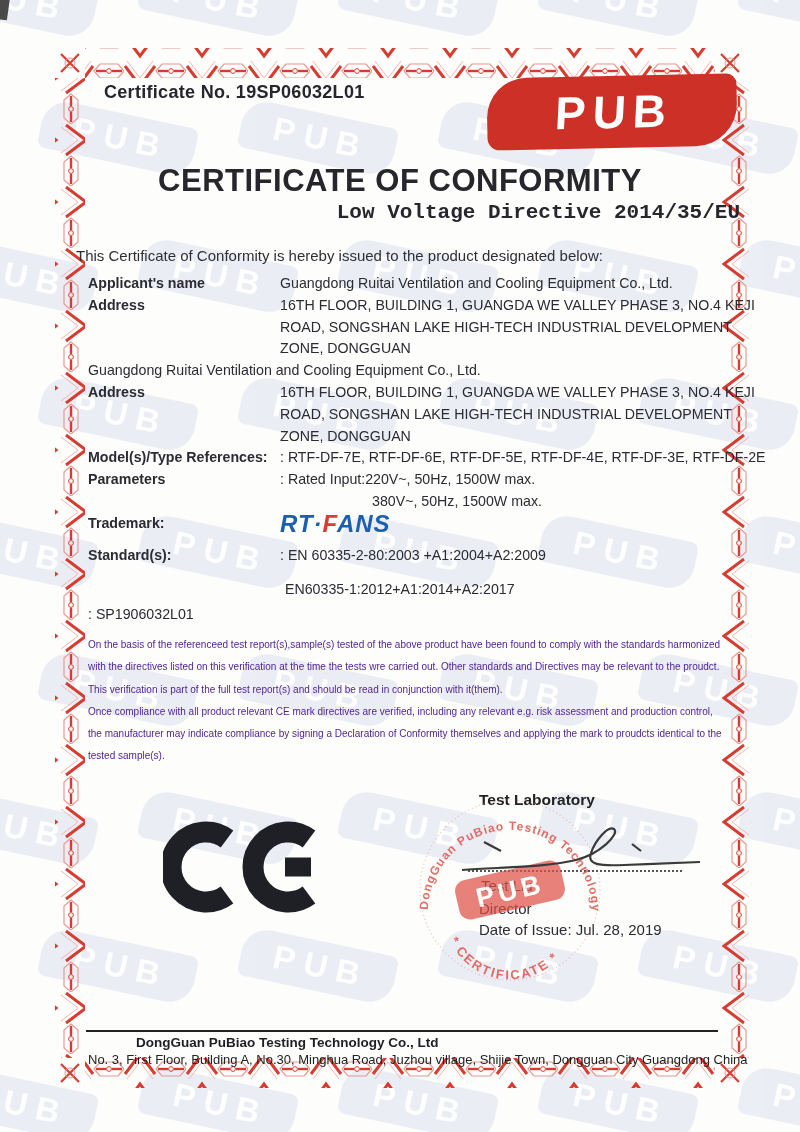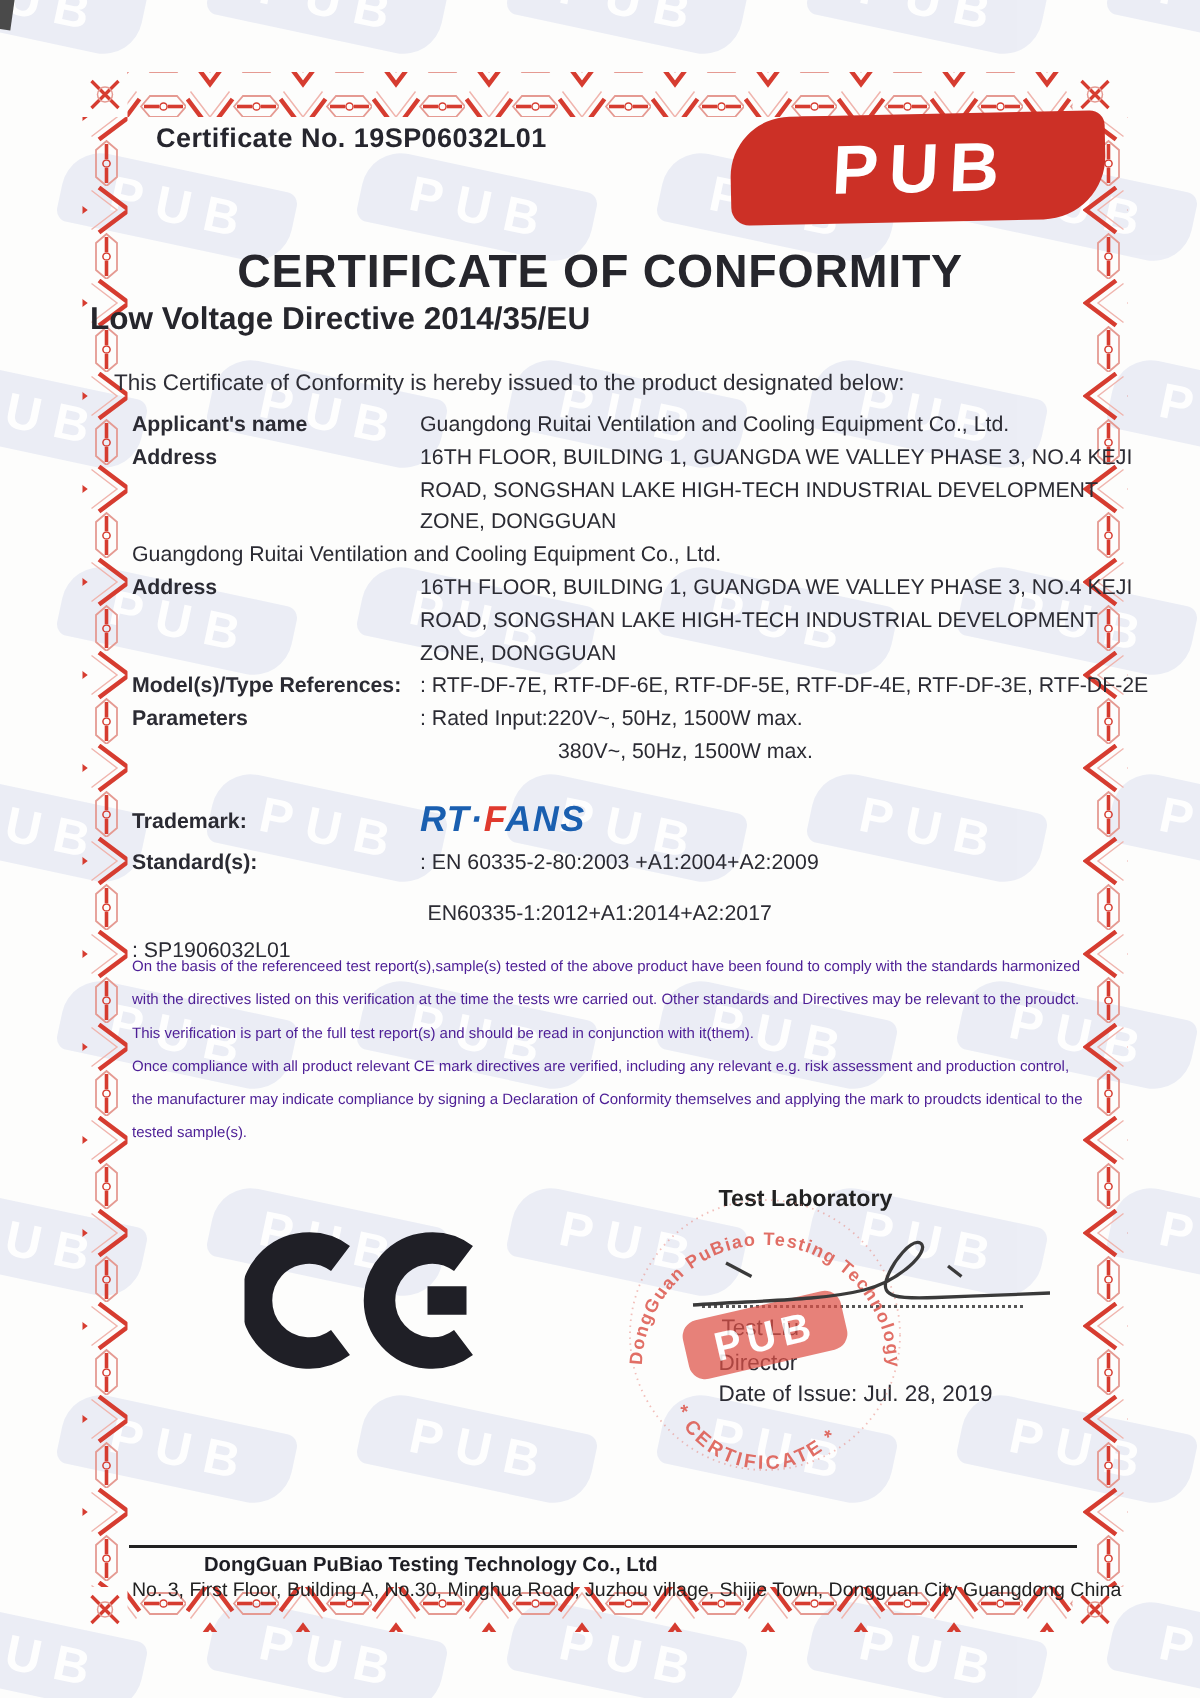--- a/index.html
+++ b/index.html
@@ -13,29 +13,29 @@
   .layer-content{position:absolute;inset:0;z-index:2;}
   .layer-stamp{position:absolute;inset:0;z-index:3;pointer-events:none;}
   .abs{position:absolute;}
   .cert-no{left:104px;top:82px;font-size:18px;font-weight:bold;color:#26262e;letter-spacing:.3px;}
   .pub-logo{left:487px;top:76px;width:250px;height:72px;background:#cc3026;
             border-radius:40px 10px 42px 12px;transform:rotate(-1.2deg);
             display:flex;align-items:center;justify-content:center;}
   .pub-logo span{color:#fff;font-weight:bold;font-size:46px;letter-spacing:7px;padding-left:5px;
                  transform:skewX(-4deg);}
   .title{left:60px;top:163px;width:680px;text-align:center;font-size:31px;font-weight:bold;color:#26262c;letter-spacing:.5px;}
-  .subtitle{left:60px;top:201px;width:680px;text-align:left;font-size:21px;font-weight:bold;color:#26262c;}
+  .subtitle{left:60px;top:201px;width:680px;text-align:right;font-size:21px;font-weight:bold;color:#26262c;font-family:Liberation Mono, monospace;}
   .intro{left:76px;top:247px;font-size:15px;color:#2e2e36;}
   .fields{left:88px;top:273px;width:640px;}
   .frow{display:flex;line-height:21.8px;font-size:14.2px;}
   .flabel{width:192px;font-weight:bold;flex:none;}
   .fvalue{flex:1;white-space:nowrap;}
   .indent-params{padding-left:92px;}
   .indent-std{padding-left:5px;margin-top:12px;}
-  .tm-row{display:flex;align-items:center;height:32px;margin-top:20px;}
+  .tm-row{display:flex;align-items:flex-start;height:32px;}
   .tm-logo{font-style:italic;font-weight:bold;font-size:24px;letter-spacing:1px;color:#1a5fb0;transform:skewX(-6deg);}
   .tm-logo .f-red{color:#e03a2e;}
   .paras{left:88px;top:634px;width:634px;font-size:10px;line-height:22.3px;color:#4c1d95;}
   .paras p{margin:0;}
   .tl-heading{left:479px;top:791px;font-size:15.5px;font-weight:bold;color:#222;}
   .sig-line{left:468px;top:869px;width:214px;border-bottom:2px dotted #555;height:1px;}
   .signer{left:481px;top:877px;font-size:15px;}
   .role{left:479px;top:900px;font-size:15px;}
   .date-issue{left:479px;top:921px;font-size:15px;}
   .footer-line{left:86px;top:1030px;width:632px;height:2px;background:#222;}

